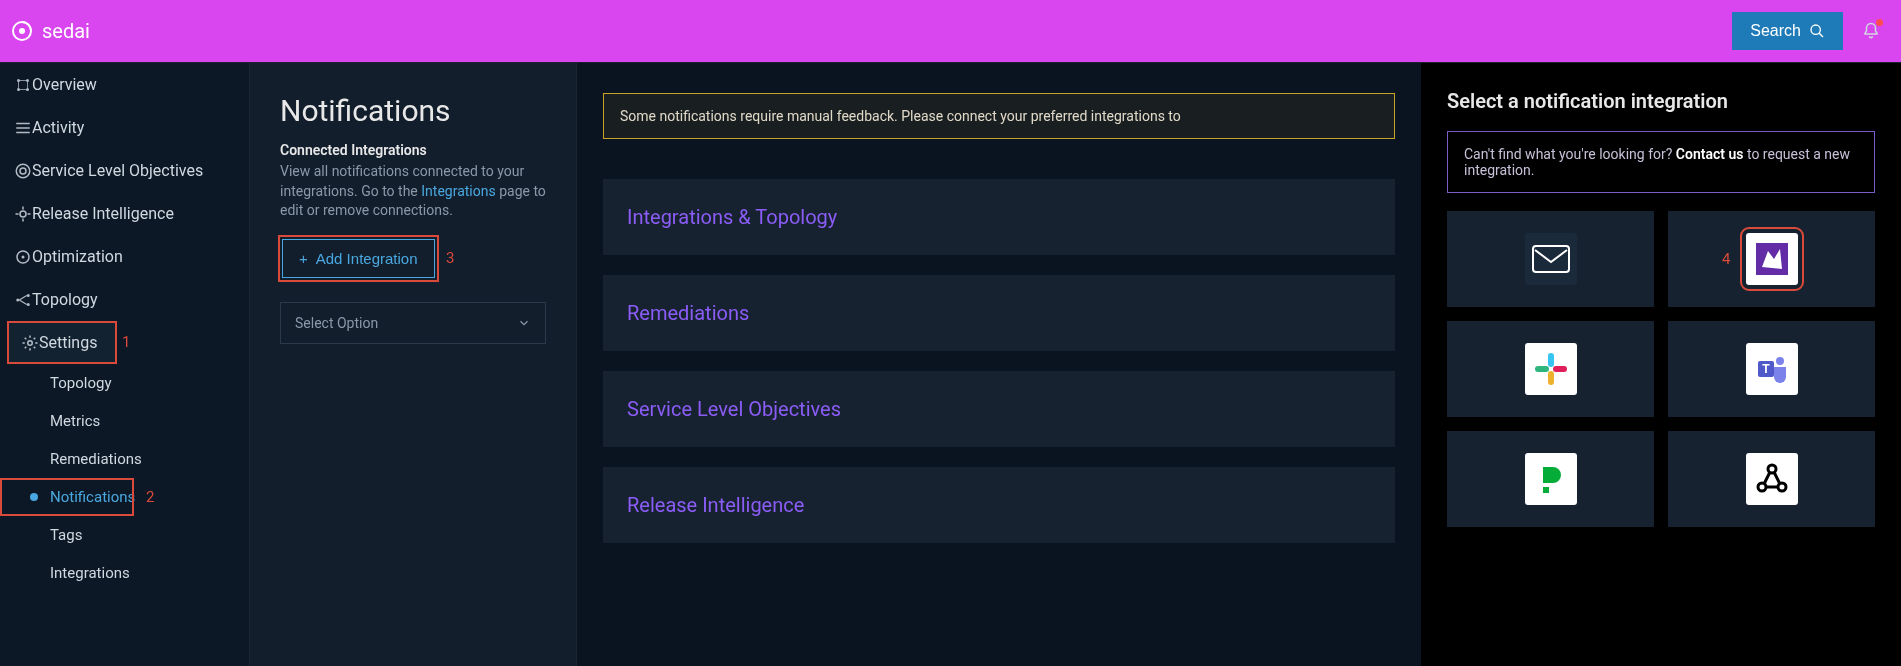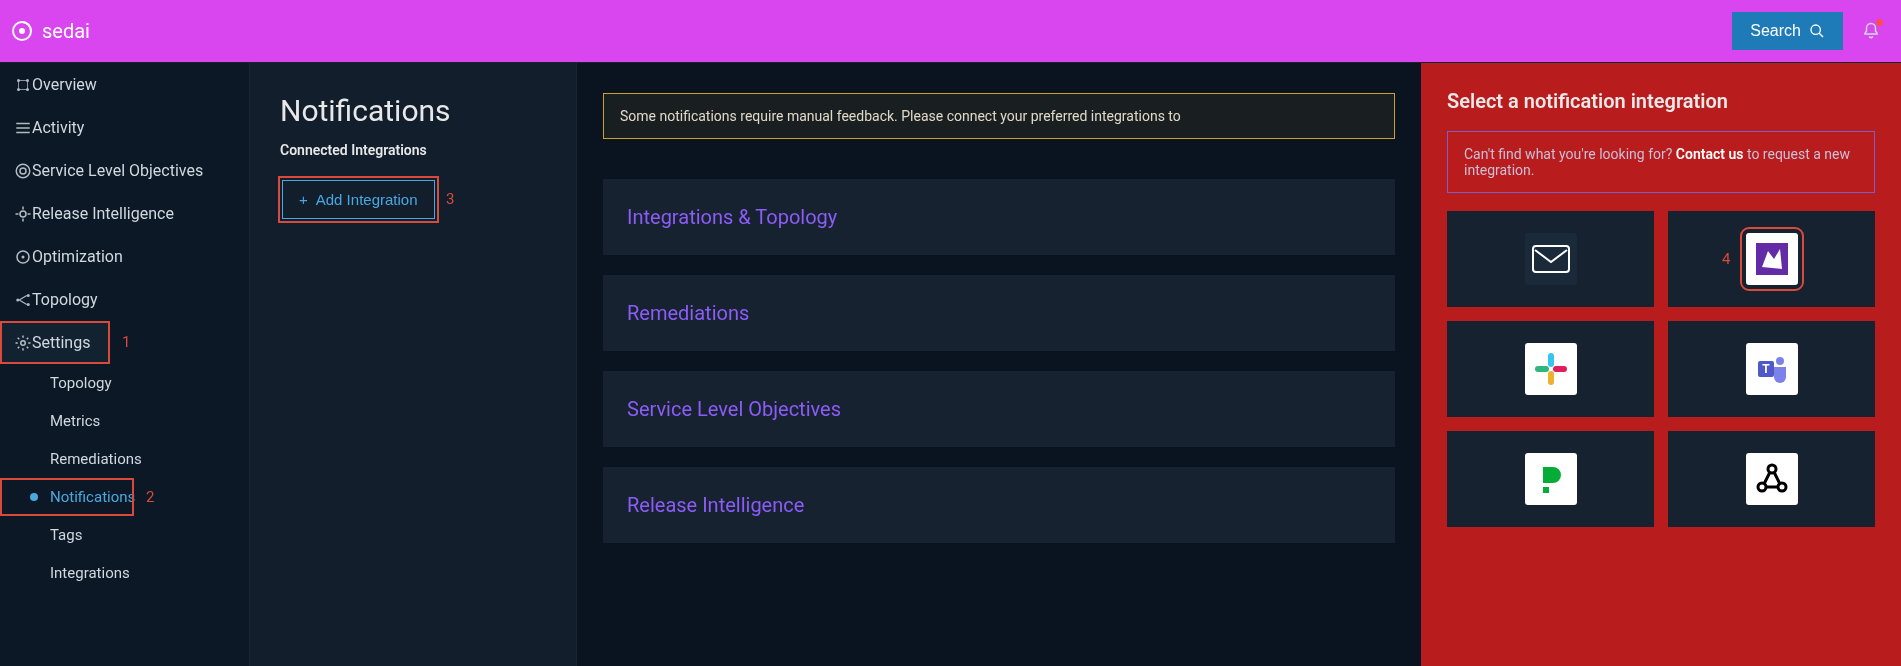--- a/index.html
+++ b/index.html
@@ -119,21 +119,21 @@
     background:#162230;
     padding:26px 24px;
     margin-bottom:20px;
     font-size:20px;
     font-weight:400;
     color:#8b5cf6;
   }
 
   .col-right {
     width: 480px;
-    background:#b91c1c;
+    background:#000000;
     padding:26px 26px;
   }
   .panel-title { font-size:20px; font-weight:600; margin-bottom:18px; }
   .contact-banner {
     border:1px solid #7a5dc7;
     padding:14px 16px;
     font-size:14px;
     color:#c8c0d8;
     margin-bottom:18px;
   }
@@ -243,21 +243,21 @@
           <svg width="18" height="18" viewBox="0 0 24 24">
             <circle cx="5" cy="12" r="2" fill="#d0d8e0"></circle>
             <circle cx="19" cy="6" r="2" fill="#d0d8e0"></circle>
             <circle cx="19" cy="18" r="2" fill="#d0d8e0"></circle>
             <path d="M7 12 L17 6 M7 12 L17 18" stroke="#d0d8e0" stroke-width="1.5"></path>
           </svg>
         </span>
       <span>Topology</span>
     </div>
     <div style="position:relative;">
-      <div class="nav-item selected highlighted" style="width:110px;">
+      <div class="nav-item selected highlighted" style="width:110px;margin-left:7px;">
         <span class="nav-icon">
             <svg width="18" height="18" viewBox="0 0 24 24">
               <circle cx="12" cy="12" r="3" fill="none" stroke="#d0d8e0" stroke-width="2"></circle>
               <path d="M12 2v3M12 19v3M2 12h3M19 12h3M5 5l2 2M17 17l2 2M5 19l2-2M17 7l2-2" stroke="#d0d8e0" stroke-width="2"></path>
             </svg>
           </span>
         <span>Settings</span>
       </div>
       <span class="step-label" style="top:12px;left:116px;">1</span>
     </div>
@@ -282,29 +282,42 @@
       </div>
     <div class="sub-item">
         <span>Integrations</span>
       </div>
   </div>
 
   <div class="content">
     <div class="col-left">
       <div class="page-title">Notifications</div>
       <div class="section-title">Connected Integrations</div>
+      <div class="section-desc">
+        <span>View all notifications connected to your integrations. Go to the</span>
+        <span class="link">Integrations</span>
+        <span>page to edit or remove connections.</span>
+      </div>
       <div style="position:relative;display:inline-block;">
         <span class="add-btn-wrap highlighted">
           <button class="add-btn">
             <span>+</span>
             <span>Add Integration</span>
           </button>
         </span>
         <span class="step-label" style="top:28px;right:-18px;">3</span>
       </div>
+      <div class="select-box">
+        <span>Select Option</span>
+        <span>
+            <svg width="14" height="14" viewBox="0 0 24 24">
+              <path d="M6 9l6 6 6-6" fill="none" stroke="#8a98a8" stroke-width="2"></path>
+            </svg>
+          </span>
+      </div>
     </div>
 
     <div class="col-mid">
       <div class="warning">
         <span>Some notifications require manual feedback. Please connect your preferred integrations to</span>
       </div>
       <div class="cat-card"><span>Integrations &amp; Topology</span></div>
       <div class="cat-card"><span>Remediations</span></div>
       <div class="cat-card"><span>Service Level Objectives</span></div>
       <div class="cat-card"><span>Release Intelligence</span></div>

